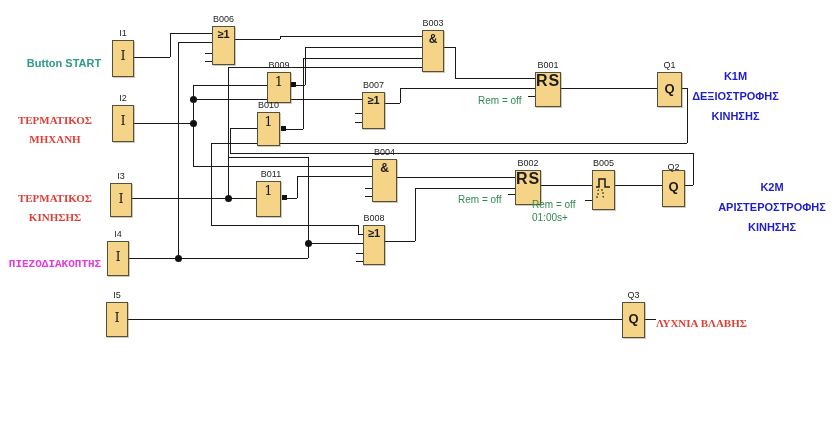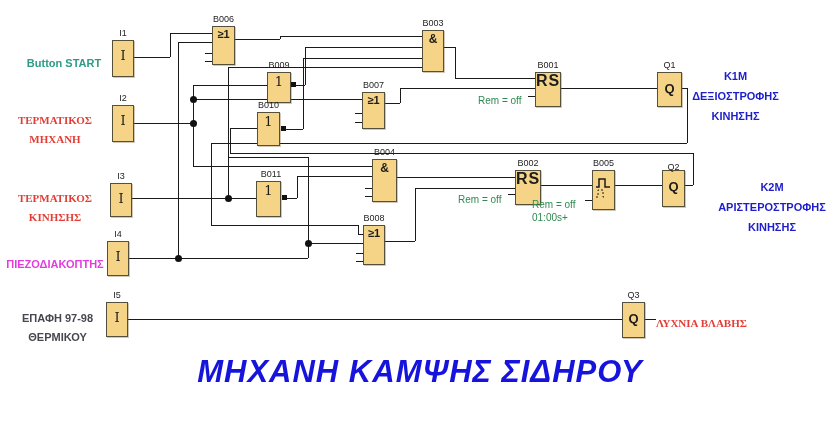--- a/index.html
+++ b/index.html
@@ -15,21 +15,21 @@
   .sym-or{font-size:11px;font-weight:bold;padding-top:2px;}
   .sym-not{font-size:13px;padding-top:2px;font-family:"DejaVu Serif",serif;}
   .sym-and{font-size:12px;font-weight:bold;padding-top:2px;}
   .sym-rs{font-size:16px;font-weight:bold;padding-top:0;letter-spacing:1px;}
   .sym-q{font-size:13px;font-weight:bold;padding-top:9px;}
   .sym-i{font-size:13px;padding-top:8px;font-family:"DejaVu Serif",serif;}
   .ann{position:absolute;z-index:4;text-align:center;font-weight:bold;line-height:12px;font-size:11px;}
   .ann div{white-space:nowrap;margin-top:7px;}
   .teal{color:var(--start-teal,#2C9C86);}
   .red{color:var(--input-red,#E23E36);font-family:Liberation Serif, serif;}
-  .mag{color:var(--piezo-magenta,#E23BDE);}
+  .mag{color:var(--piezo-magenta,#E23BDE);font-family:Liberation Mono, monospace;}
   .gray{color:var(--thermal-gray,#474751);}
   .blue{color:var(--output-blue,#1d1dcc);line-height:13px;}
   .green{position:absolute;z-index:4;color:var(--param-green,#2F8A50);font-size:10px;white-space:nowrap;}
   #title{position:absolute;left:130px;top:354px;width:580px;text-align:center;z-index:4;
          font-size:31px;font-weight:bold;font-style:italic;color:var(--title-blue,#1513DC);
          letter-spacing:1px;white-space:nowrap;}
 </style>
 </head>
 <body>
 
@@ -199,38 +199,33 @@
     <div>ΤΕΡΜΑΤΙΚΟΣ</div>
     <div>ΜΗΧΑΝΗ</div>
   </div>
   <div class="ann red" style="left:15px;top:185px;width:80px;">
     <div>ΤΕΡΜΑΤΙΚΟΣ</div>
     <div>ΚΙΝΗΣΗΣ</div>
   </div>
   <div class="ann mag" style="left:4px;top:251px;width:102px;">
     <div>ΠΙΕΖΟΔΙΑΚΟΠΤΗΣ</div>
   </div>
-  <div class="ann gray" style="left:15px;top:305px;width:85px;">
-    <div>ΕΠΑΦΗ 97-98</div>
-    <div>ΘΕΡΜΙΚΟΥ</div>
-  </div>
 
   <div class="ann blue" style="left:688px;top:63px;width:95px;">
     <div>K1M</div>
     <div>ΔΕΞΙΟΣΤΡΟΦΗΣ</div>
     <div>ΚΙΝΗΣΗΣ</div>
   </div>
   <div class="ann blue" style="left:716px;top:174px;width:112px;">
     <div>K2M</div>
     <div>ΑΡΙΣΤΕΡΟΣΤΡΟΦΗΣ</div>
     <div>ΚΙΝΗΣΗΣ</div>
   </div>
   <div class="ann red" style="left:656px;top:310px;width:100px;text-align:left;">
     <div>ΛΥΧΝΙΑ ΒΛΑΒΗΣ</div>
   </div>
 
   <div class="green" style="left:478px;top:95px;">Rem = off</div>
   <div class="green" style="left:458px;top:194px;">Rem = off</div>
   <div class="green" style="left:532px;top:199px;">Rem = off</div>
   <div class="green" style="left:532px;top:212px;">01:00s+</div>
 
-  <div id="title">ΜΗΧΑΝΗ ΚΑΜΨΗΣ ΣΙΔΗΡΟΥ</div>
 </div>
 
 </body></html>

